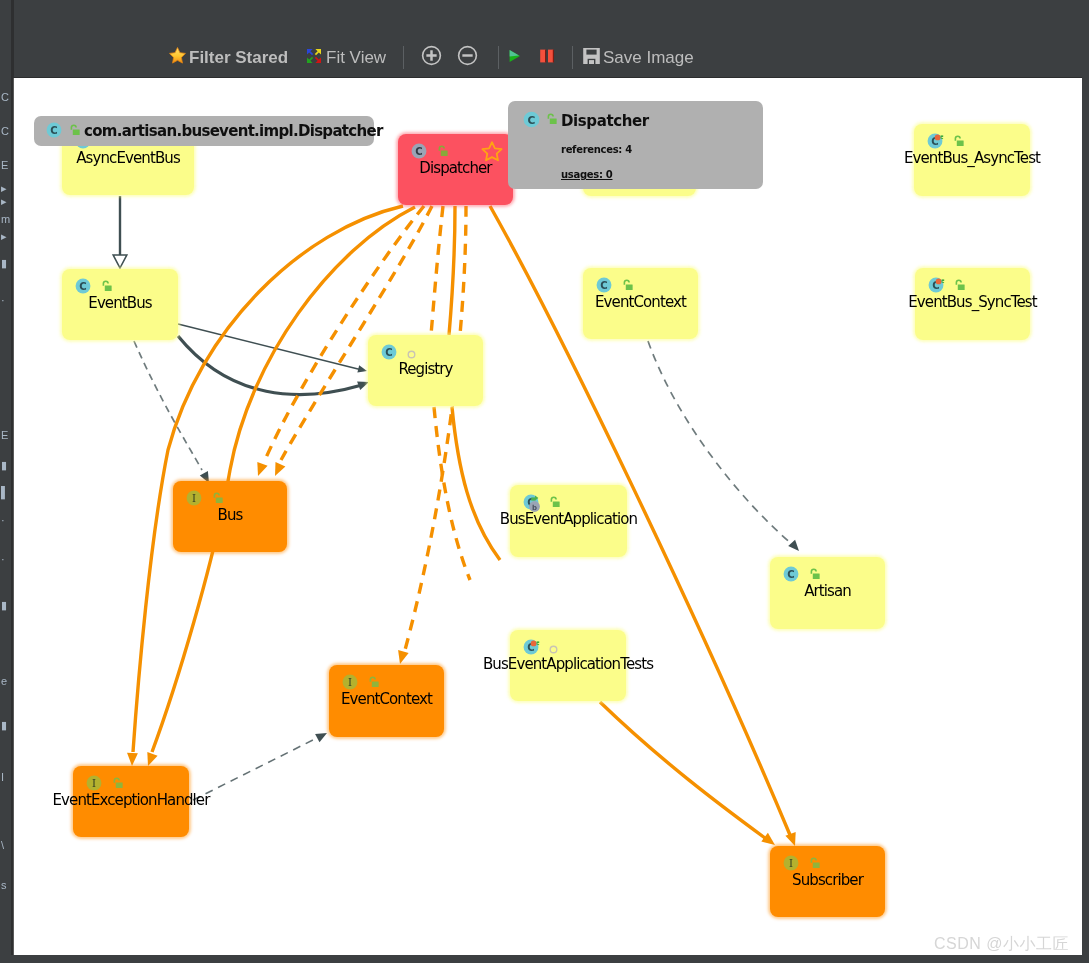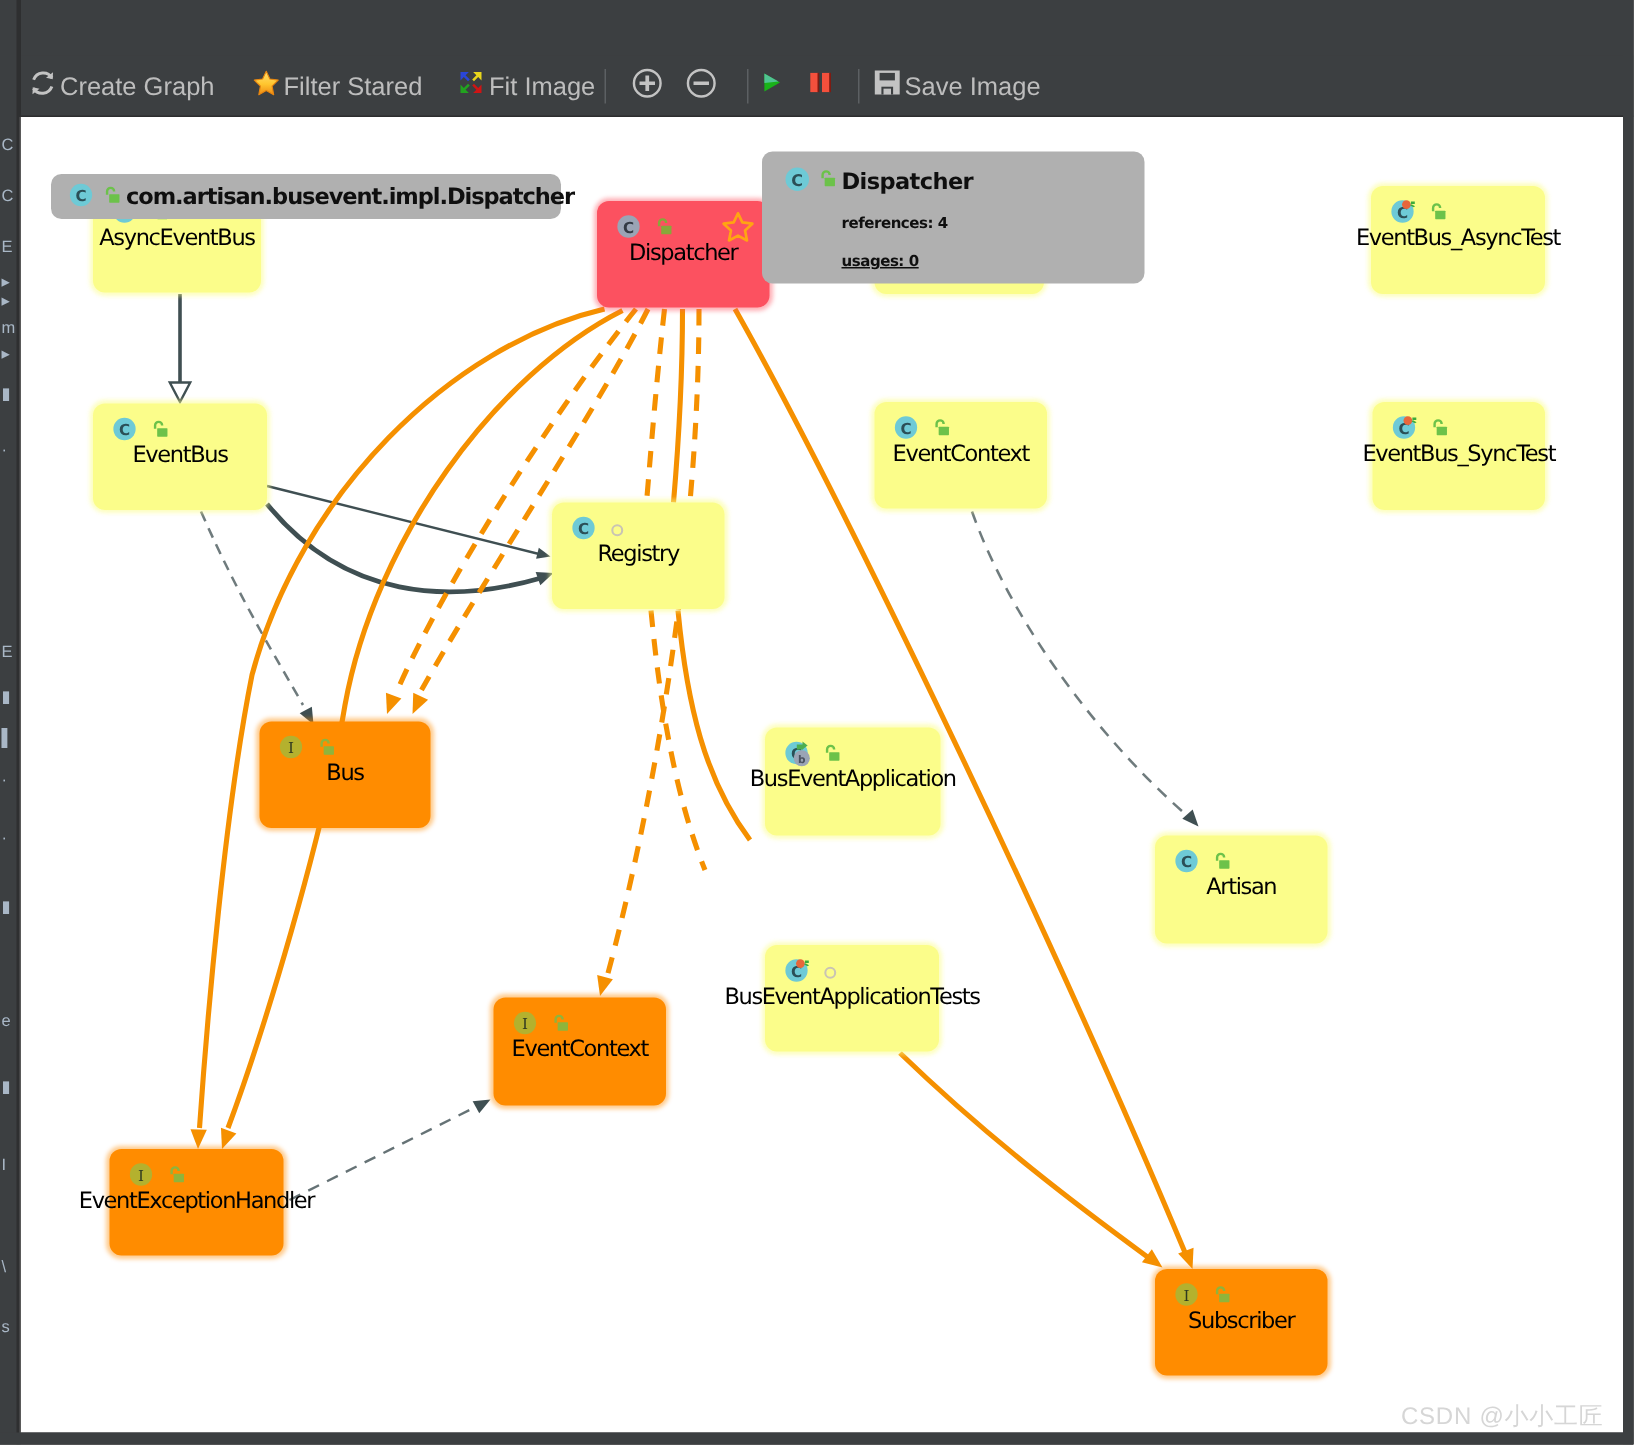--- a/index.html
+++ b/index.html
@@ -90,51 +90,42 @@
 <span class="frag" style="top:676px;">e</span>
 <span class="frag" style="top:720px;">▮</span>
 <span class="frag" style="top:772px;">I</span>
 <span class="frag" style="top:840px;">\</span>
 <span class="frag" style="top:880px;">s</span>
   </div>
   <div id="ide-edge"></div>
 
 
   <div id="toolbar">
-    <div class="tb-item" style="left:5px;">
-      <span><svg width="19" height="19" viewBox="0 0 20 20">
- <path d="M16.5 6.2 A7.2 7.2 0 0 0 3.6 7.6" fill="none" stroke="#c3c3c3" stroke-width="2.1"></path>
- <path d="M3.5 13.6 A7.2 7.2 0 0 0 16.4 12.3" fill="none" stroke="#c3c3c3" stroke-width="2.1"></path>
- <path d="M17.2 2.3 L17.0 7.2 L12.3 6.2 Z" fill="#c3c3c3"></path>
- <path d="M2.8 17.7 L3.0 12.8 L7.7 13.8 Z" fill="#c3c3c3"></path>
-</svg></span>
-      <span class="tb-label">Create Graph</span>
-    </div>
-    <div class="tb-item" style="left:154px;">
+    <div class="tb-item" style="left:154px;font-weight:bold;">
       <span><svg width="19" height="19" viewBox="0 0 20 20">
  <defs>
               <linearGradient id="sg" x1="0" y1="0" x2="0" y2="1">
    <stop offset="0" stop-color="#ffe073"></stop>
                 <stop offset="0.55" stop-color="#ffc62e"></stop>
    <stop offset="1" stop-color="#f08a13"></stop>
               </linearGradient>
             </defs>
  <path d="M10 1.6 L12.55 7.0 L18.4 7.8 L14.1 12.0 L15.2 18.0 L10 15.1 L4.8 18.0 L5.9 12.0
           L1.6 7.8 L7.45 7.0 Z" fill="url(#sg)" stroke="#e8860f" stroke-width="0.8" stroke-linejoin="round"></path>
 </svg></span>
       <span class="tb-label">Filter Stared</span>
     </div>
     <div class="tb-item" style="left:290px;">
       <span><svg width="20" height="20" viewBox="0 0 20 20">
  <path d="M8.6 3.0 L3.0 3.0 L3.0 8.6 L5.2 6.4 L8.0 9.2 L9.2 8.0 L6.4 5.2 Z" fill="#2a46d8"></path>
  <path d="M11.4 3.0 L17.0 3.0 L17.0 8.6 L14.8 6.4 L12.0 9.2 L10.8 8.0 L13.6 5.2 Z" fill="#e8d61c"></path>
  <path d="M8.6 17.0 L3.0 17.0 L3.0 11.4 L5.2 13.6 L8.0 10.8 L9.2 12.0 L6.4 14.8 Z" fill="#22a31f"></path>
  <path d="M11.4 17.0 L17.0 17.0 L17.0 11.4 L14.8 13.6 L12.0 10.8 L10.8 12.0 L13.6 14.8 Z" fill="#cf1414"></path>
 </svg></span>
-      <span class="tb-label">Fit Image</span>
+      <span class="tb-label">Fit View</span>
     </div>
     <div class="tb-sep" style="left:389px;"></div>
     <div class="tb-item" style="left:407px;">
       <span><svg width="21" height="21" viewBox="0 0 22 22">
  <circle cx="11" cy="11" r="9.3" fill="none" stroke="#c3c3c3" stroke-width="1.7"></circle>
  <path d="M11 5.6 L11 16.4 M5.6 11 L16.4 11" stroke="#c3c3c3" stroke-width="2.6" stroke-linecap="butt"></path>
 </svg></span>
     </div>
     <div class="tb-item" style="left:443px;">
       <span><svg width="21" height="21" viewBox="0 0 22 22">
@@ -196,21 +187,21 @@
 <path d="M443 206 C 437 260, 434 300, 431 335" fill="none" stroke="#f59000" stroke-width="3.4" stroke-dasharray="11,8" stroke-opacity="1"></path>
 <path d="M452 407 C 458 470, 470 520, 500 560" fill="none" stroke="#f59000" stroke-width="3.4" stroke-opacity="1.0"></path>
 <path d="M434 407 C 440 470, 450 530, 470 580" fill="none" stroke="#f59000" stroke-width="3.4" stroke-dasharray="11,8" stroke-opacity="1"></path>
 <path d="M466 206 C 466 350, 440 520, 405 650" fill="none" stroke="#f59000" stroke-width="3.4" stroke-dasharray="11,8" stroke-opacity="1"></path>
 <path d="M400.0 664.0 L408.6 652.9 L398.1 650.0 Z" fill="#f59000"></path>
 <path d="M490 206 C 560 330, 700 620, 790 835" fill="none" stroke="#f59000" stroke-width="3.4" stroke-opacity="1.0"></path>
 <path d="M795.0 846.0 L795.7 831.9 L785.4 835.7 Z" fill="#f59000"></path>
 <path d="M600 702 C 660 760, 720 805, 765 838" fill="none" stroke="#f59000" stroke-width="3.4" stroke-opacity="1.0"></path>
 <path d="M775.0 845.0 L767.9 832.8 L761.3 841.5 Z" fill="#f59000"></path>
     </svg>
-<div class="node class" style="left:48px;top:46px;width:112px;height:71px;box-shadow:0 0 3px 2px rgba(251,253,138,.55);">
+<div class="node class" style="left:48px;top:46px;width:132px;height:71px;box-shadow:0 0 3px 2px rgba(251,253,138,.55);">
 <span class="nicons">
           <span style="position:absolute;left:0;top:0;"><svg width="18" height="18" viewBox="0 0 16 16">
               <circle cx="8" cy="8" r="6.6" fill="#6ecad6"></circle>
               <text x="8" y="11.6" font-family="DejaVu Sans, sans-serif" font-size="9" font-weight="bold" text-anchor="middle" fill="#2b4f57">C</text>
             </svg></span>
           <span style="position:absolute;left:25px;top:2px;"><svg width="15" height="15" viewBox="0 0 14 14">
               <path d="M4.1 6.3 V4.3 a2.2 2.2 0 0 1 4.4 0" fill="none" stroke="#6cc24a" stroke-width="1.5"></path>
               <rect x="5.4" y="6.0" width="6.4" height="5.3" rx="0.4" fill="#6cc24a"></rect>
             </svg></span>
         </span>

